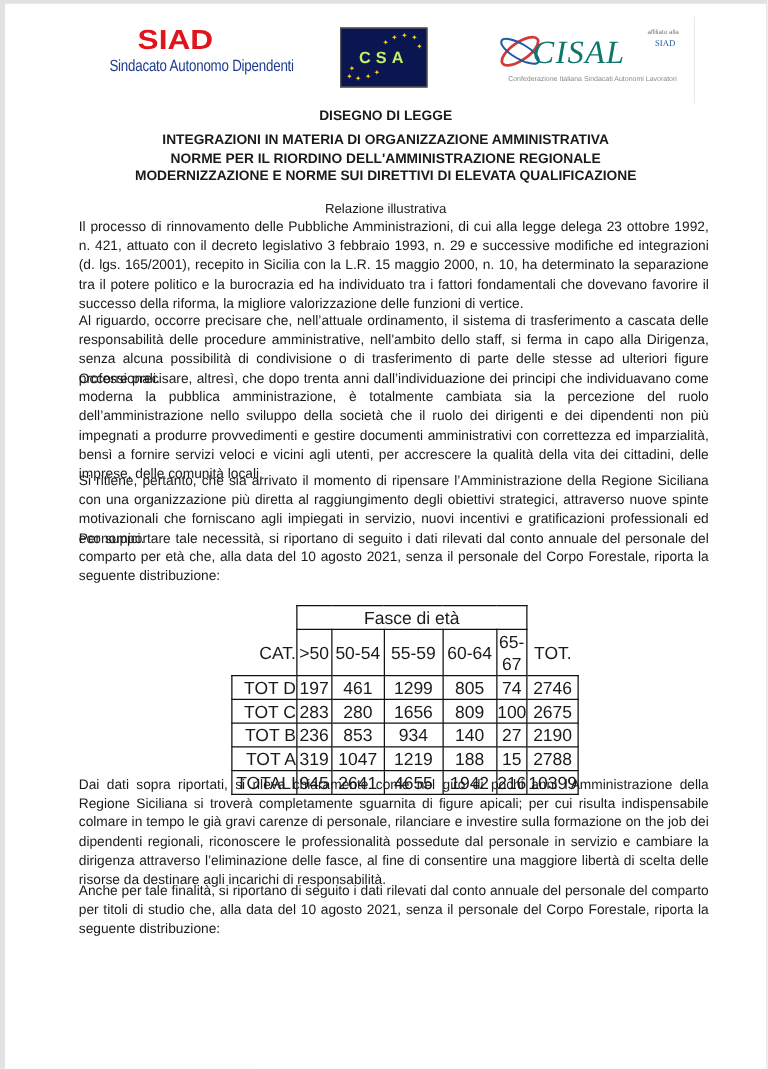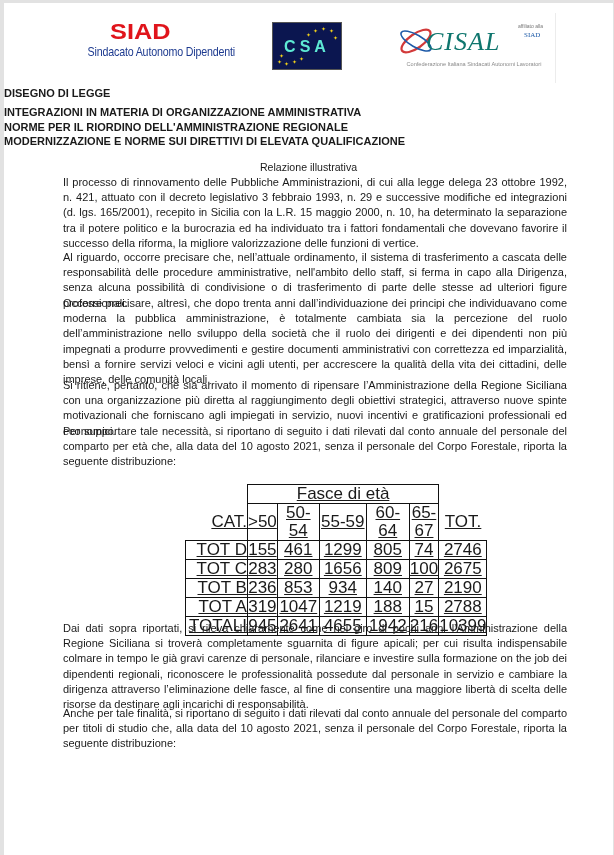--- a/index.html
+++ b/index.html
@@ -26,21 +26,21 @@
     font-size: 13px; color: #1d3a8f; line-height: 15px; white-space: nowrap;
     transform: scaleX(0.82); transform-origin: center; display: block; margin-top: 1px;
     letter-spacing: -0.2px;
   }
   .logo-csa {
     position: absolute; left: 268px; top: 19px; width: 68px; height: 46px;
     background: #0b1650; border: 1px solid #555;
   }
   .csa-text {
     position: absolute; left: 0; right: 0; top: 15px; text-align: center;
-    color: #5eead4; font-weight: 700; font-size: 16px; letter-spacing: 4px;
+    color: #bef264; font-weight: 700; font-size: 13px; letter-spacing: 4px;
   }
   .csa-star { position: absolute; color: #f2d21a; font-size: 6px; line-height: 6px; }
   .logo-cisal { position: absolute; left: 384px; top: 18px; width: 172px; height: 50px; }
   .cisal-swirl { position: absolute; left: 8px; top: 2px; }
   .cisal-word {
     position: absolute; left: 38px; top: 8px;
     font-family: "Liberation Serif", serif; font-style: italic;
     font-size: 26px; color: #0f766e; letter-spacing: 1px; line-height: 26px;
   }
   .cisal-aff { position: absolute; left: 130px; top: 2px; font-size: 5px; color: #777; }
@@ -48,38 +48,38 @@
     position: absolute; left: 136px; top: 10px;
     font-family: "Liberation Serif", serif; font-size: 7px; color: #1d5aa8;
   }
   .cisal-sub {
     position: absolute; left: 0px; top: 40px; width: 172px; text-align: center;
     font-size: 5.6px; color: #8a8a8a; white-space: nowrap;
   }
   .cisal-rule { position: absolute; left: 551px; top: 10px; width: 1px; height: 70px; background: #ececec; }
 
   
-  .titles { position: absolute; left: 0; width: 609px; top: 83px; }
+  .titles { position: absolute; left: 0; width: 609px; top: 83px; text-align: center; }
   .doc-type { font-weight: 700; font-size: 11px; line-height: 15px; margin-bottom: 4px; }
   .doc-title { font-weight: 700; font-size: 11px; line-height: 14.6px; }
 
   .subtitle {
     position: absolute; left: 0; width: 609px; top: 157px; text-align: center;
     font-size: 10.6px; line-height: 14px;
   }
 
   .para {
     position: absolute; left: 59px; width: 504px;
     font-size: 11px; line-height: 15.2px; text-align: justify;
     hyphens: manual;
   }
 
   
   .age-table { position: absolute; left: 181px; top: 481px; }
-  .age-table table { border-collapse: collapse; font-size: 17px; text-decoration: underline; }
+  .age-table table { border-collapse: collapse; font-size: 14px; }
   .age-table td { height: 18px; padding: 0; text-align: center; line-height: 18px; }
   .age-table .b { border: 1.4px solid #111; }
   .age-table .lbl { text-align: right; padding-left: 3px; }
   .age-table .nob { border: none; }
 </style>
 </head>
 <body>
 
 <div class="page">
 
@@ -150,21 +150,21 @@
         <td class="nob lbl">CAT.</td>
         <td class="b">&gt;50</td>
         <td class="b">50-54</td>
         <td class="b">55-59</td>
         <td class="b">60-64</td>
         <td class="b">65-67</td>
         <td class="nob">TOT.</td>
       </tr>
       <tr>
         <td class="b lbl">TOT D</td>
-        <td class="b">155</td>
+        <td class="b">197</td>
         <td class="b">461</td>
         <td class="b">1299</td>
         <td class="b">805</td>
         <td class="b">74</td>
         <td class="b">2746</td>
       </tr>
       <tr>
         <td class="b lbl">TOT C</td>
         <td class="b">283</td>
         <td class="b">280</td>

